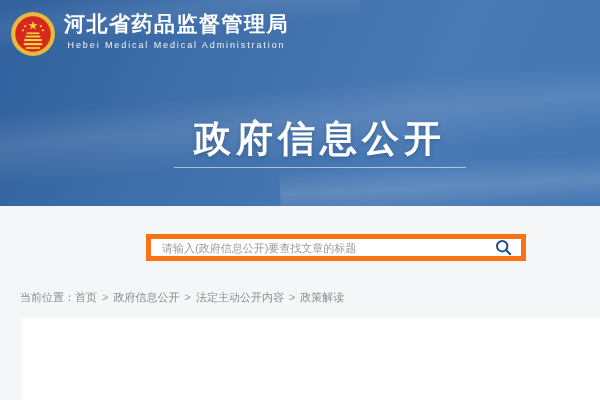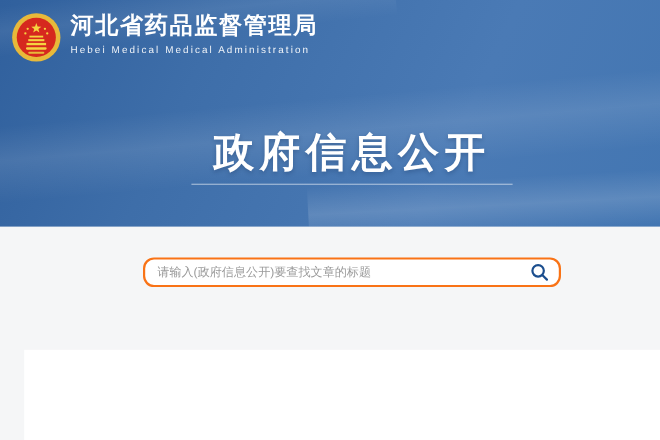--- a/index.html
+++ b/index.html
@@ -15,33 +15,33 @@
              transform:rotate(-5deg); }
   .streak2 { position:absolute; top:160px; left:280px; width:400px; height:50px;
              background:linear-gradient(to bottom,rgba(255,255,255,0) 0%,rgba(255,255,255,0.14) 50%,rgba(255,255,255,0) 100%);
              transform:rotate(-3deg); }
   .streak3 { position:absolute; top:-10px; left:-60px; width:420px; height:46px;
              background:linear-gradient(to bottom,rgba(255,255,255,0) 0%,rgba(255,255,255,0.07) 50%,rgba(255,255,255,0) 100%);
              transform:rotate(-6deg); }
 
   .site-header { position:absolute; top:11px; left:10px; display:flex; align-items:flex-start; }
   .emblem { width:46px; height:46px; flex:0 0 auto; }
-  .agency { margin-left:8px; }
+  .agency { margin-left:8px;text-align:center; }
   .agency-name { color:#fff; font-size:21px; font-weight:bold; letter-spacing:1.5px; line-height:1.25; }
   .agency-en { color:rgba(255,255,255,0.92); font-size:9px; letter-spacing:1.9px; margin-top:3px; white-space:nowrap; }
 
   .banner-title { position:absolute; top:114px; left:40px; right:0; text-align:center;
                   color:#fff; font-size:37px; font-weight:bold; letter-spacing:5px;
                   text-shadow:0 2px 4px rgba(15,40,80,0.28); }
   .banner-divider { position:absolute; top:167px; left:174px; width:292px; height:1px;
                     background:rgba(255,255,255,0.55); }
 
   
-  .search-box { position:absolute; top:234px; left:130px; width:380px; height:27px;
-                background:#fff; border:2px solid #f97316; border-radius:10px;
+  .search-box { position:absolute; top:234px; left:146px; width:380px; height:27px;
+                background:#fff; border:5px solid #f97316; border-radius:0;
                 display:flex; align-items:center; }
   .search-input { flex:1; height:100%; border:none; outline:none; background:transparent;
                   font-size:11px; color:#333; padding:0 8px 0 11px;
                   font-family:"Liberation Sans","DejaVu Sans",sans-serif; }
   .search-input::placeholder { color:#9a9a9a; }
   .search-btn { width:36px; height:100%; border:none; background:transparent; cursor:pointer;
                 display:flex; align-items:center; justify-content:center; }
 
   
   .breadcrumb { position:absolute; top:290px; left:20px; font-size:11px; color:#8c8c8c; white-space:nowrap; }
@@ -89,18 +89,21 @@
   <div class="search-box">
     <input class="search-input" type="text" placeholder="请输入(政府信息公开)要查找文章的标题" style="">
     <button class="search-btn">
       <svg width="17" height="17" viewBox="0 0 17 17">
         <circle cx="7.2" cy="7.2" r="5.2" fill="none" stroke="#1b4e8e" stroke-width="2"></circle>
         <line x1="11.2" y1="11.2" x2="15.2" y2="15.2" stroke="#1b4e8e" stroke-width="2" stroke-linecap="round"></line>
       </svg>
     </button>
   </div>
 
+  <div class="breadcrumb">
+    <span>当前位置：</span><a>首页</a><span class="sep">&gt;</span><a>政府信息公开</a><span class="sep">&gt;</span><a>法定主动公开内容</a><span class="sep">&gt;</span><span>政策解读</span>
+  </div>
 
   <div class="card">
     
   </div>
 
 </div>
 
 </body></html>

